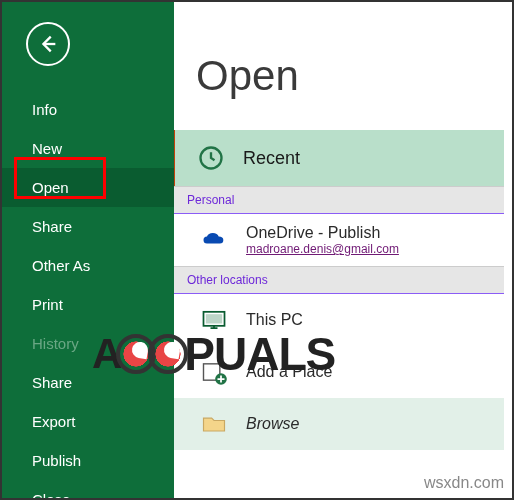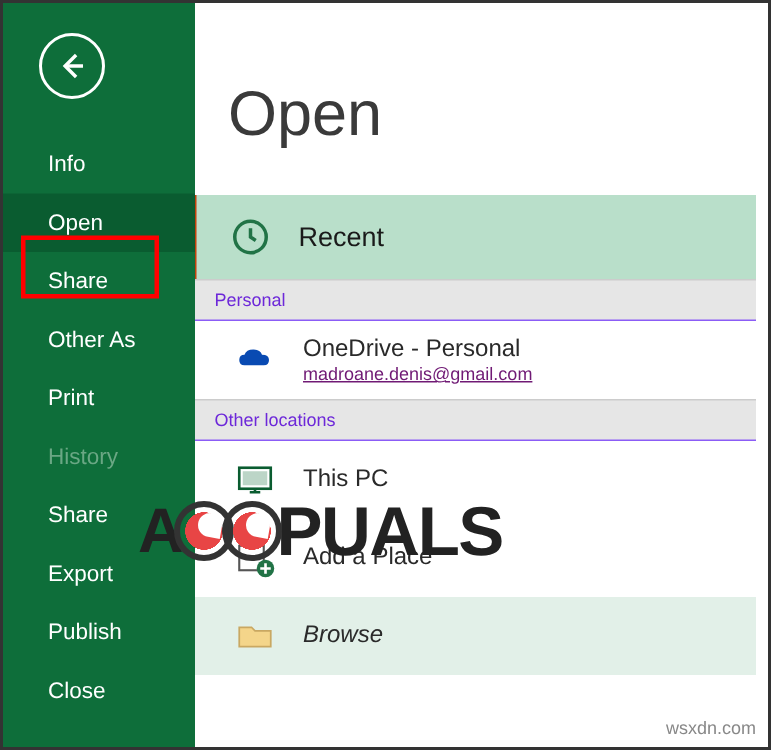--- a/index.html
+++ b/index.html
@@ -7,21 +7,21 @@
       font-family: 'Segoe UI', Tahoma, sans-serif;
       background: #fff;
       width: 514px;
       height: 500px;
       border: 2px solid #333;
       display: flex;
       position: relative;
       overflow: hidden;
     }
     .sidebar {
-      width: 128px;
+      width: 172px;
       background: #0e6e3a;
       color: #fff;
       padding-top: 12px;
     }
     .back-btn {
       width: 44px;
       height: 44px;
       border: 2px solid #fff;
       border-radius: 50%;
       margin: 8px 0 24px 24px;
@@ -105,21 +105,21 @@
     .item-sub {
       font-size: 12px;
       color: #701a75;
       text-decoration: underline;
     }
     .recent .item-label { font-size: 18px; color: #1a1a1a; }
     .watermark-left {
       position: absolute;
       bottom: 6px;
       right: 8px;
-      font-size: 12px;
+      font-size: 16px;
       color: #888;
     }
     .logo-overlay {
       position: absolute;
       top: 325px;
       left: 90px;
       display: flex;
       align-items: center;
       font-family: Arial, sans-serif;
       pointer-events: none;
@@ -159,20 +159,21 @@
 <body>
 
 <div class="sidebar">
   <div class="back-btn">
     <svg viewBox="0 0 24 24">
       <path d="M15 4 L7 12 L15 20" stroke="#fff" stroke-width="2.5" fill="none"></path>
       <path d="M7 12 L20 12" stroke="#fff" stroke-width="2.5"></path>
     </svg>
   </div>
   <div class="nav-item">Info</div>
+  <div class="nav-item">New</div>
   <div class="nav-item selected">Open</div>
   <div class="nav-item">Share</div>
   <div class="nav-item">Other As</div>
   <div class="nav-item">Print</div>
   <div class="nav-item disabled">History</div>
   <div class="nav-item">Share</div>
   <div class="nav-item">Export</div>
   <div class="nav-item">Publish</div>
   <div class="nav-item">Close</div>
 </div>
@@ -196,21 +197,21 @@
 
     <div class="section-header">Personal</div>
 
     <div class="list-item">
       <div class="icon-wrap">
         <svg viewBox="0 0 24 24">
             <path d="M6 15 Q3 15 3 12 Q3 9 6 9 Q7 6 11 6 Q15 6 16 9 Q20 9 20 12 Q20 15 17 15 Z" fill="#094ab2"></path>
           </svg>
       </div>
       <div class="item-text">
-        <span class="item-label">OneDrive - Personal</span>
+        <span class="item-label">OneDrive - Publish</span>
         <span class="item-sub">madroane.denis@gmail.com</span>
       </div>
     </div>
 
     <div class="section-header">Other locations</div>
 
     <div class="list-item">
       <div class="icon-wrap">
         <svg viewBox="0 0 24 24">
             <rect x="3" y="5" width="18" height="12" stroke="#0a5c30" stroke-width="1.5" fill="none"></rect>

